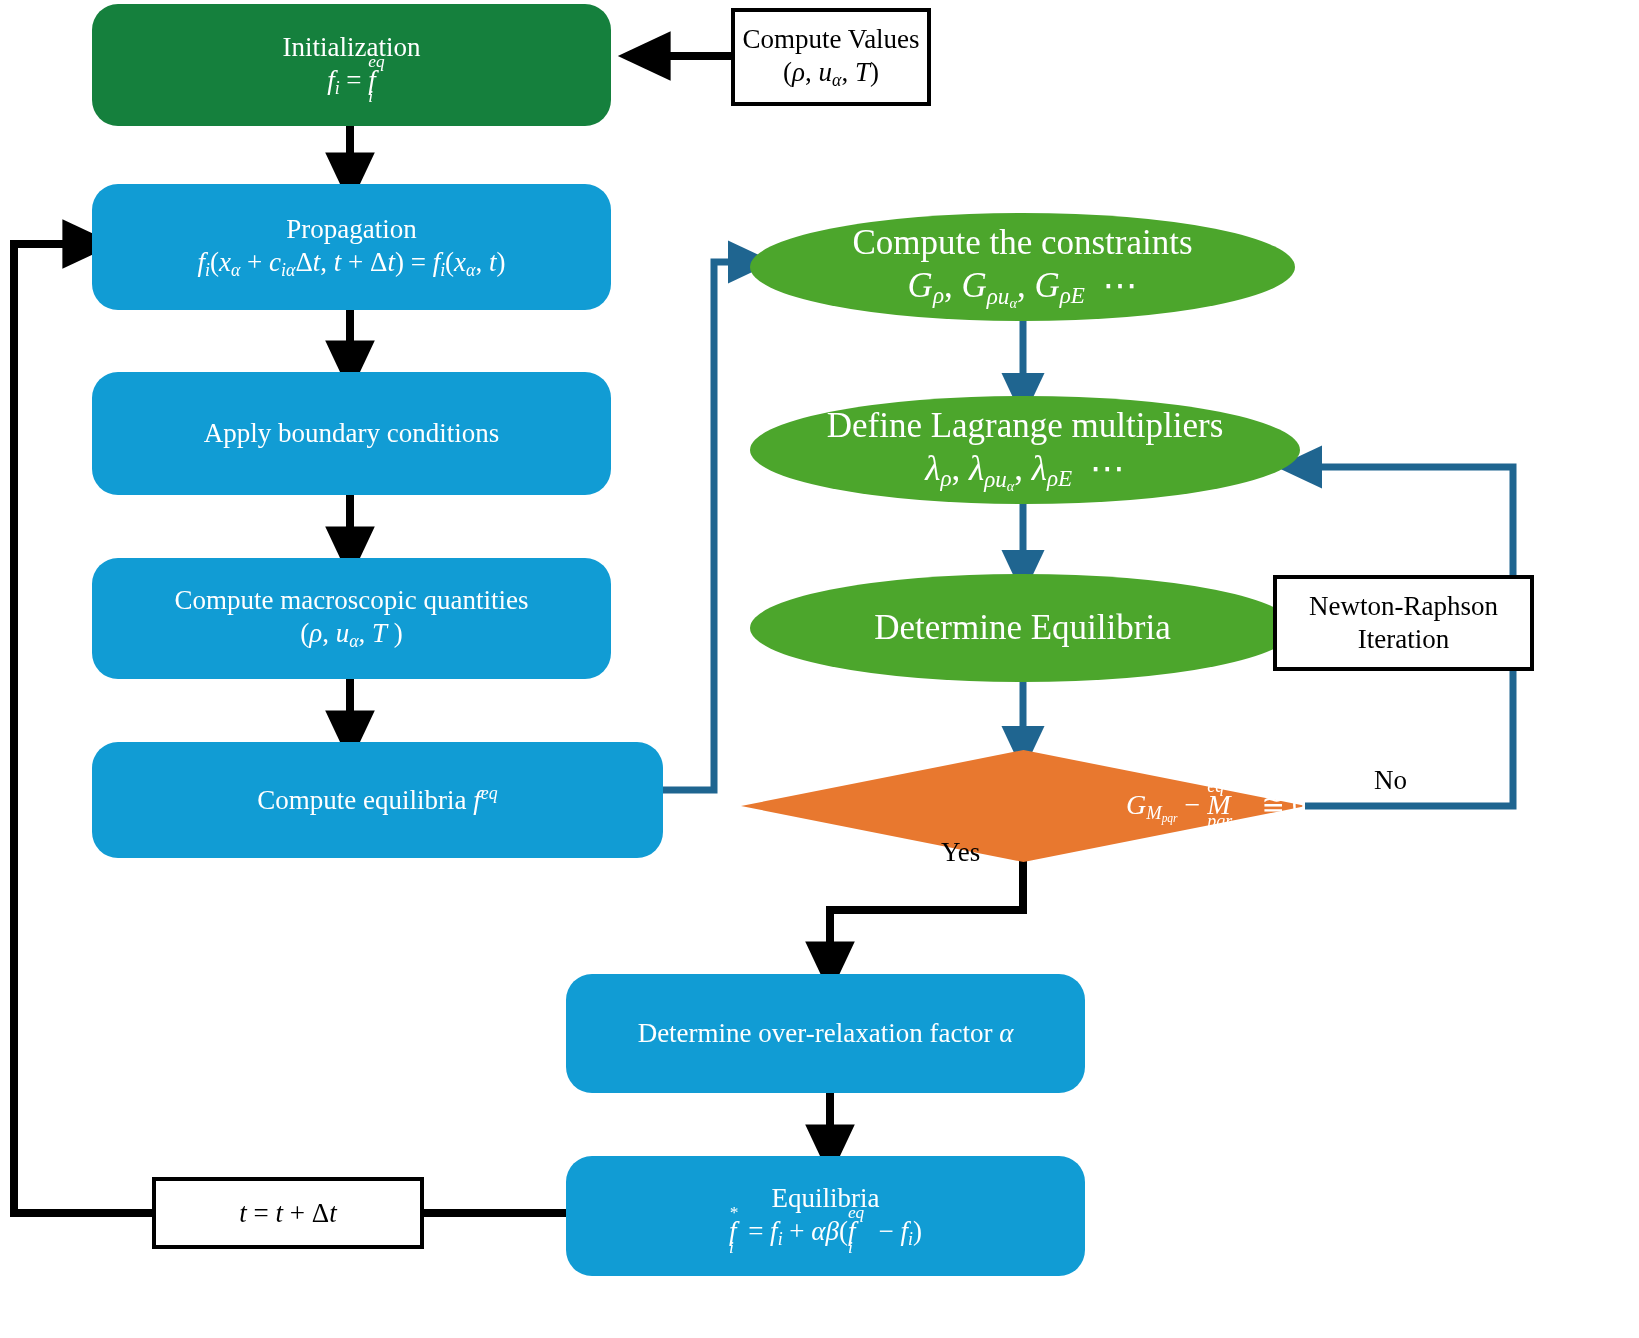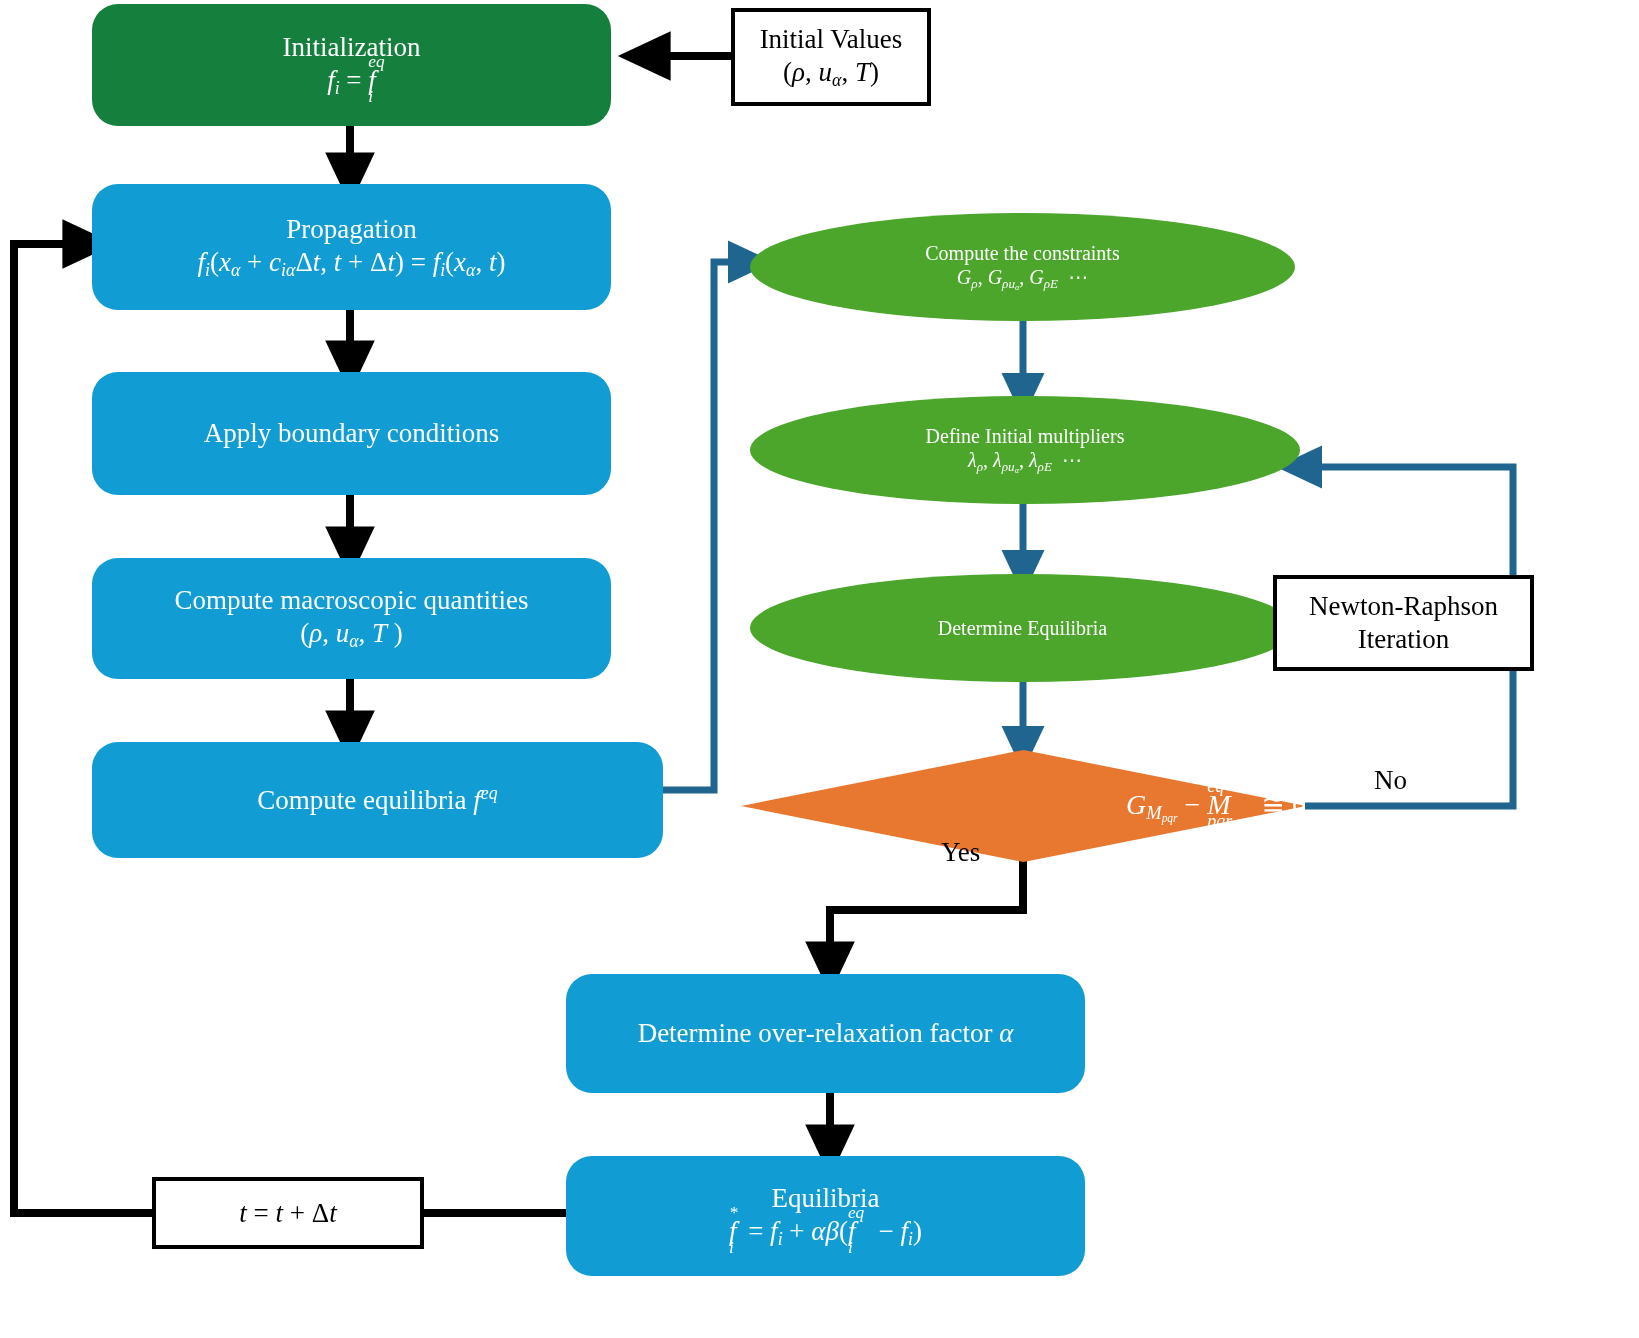--- a/index.html
+++ b/index.html
@@ -34,21 +34,21 @@
   .proc {
     border-radius: 26px;
     color: #ffffff;
     font-size: 27px;
   }
   .gray { background: #15803d; }
   .blue { background: #119cd4; }
   .ellipse {
     border-radius: 50%;
     color: #ffffff;
-    font-size: 20px;
+    font-size: 35px;
     align-items: center;
   }
   .green { background: #4ca62c; }
   .plain {
     background: #ffffff;
     border: 4px solid #000000;
     color: #000000;
     font-size: 27px;
   }
   .edgelabel {
@@ -158,21 +158,21 @@
 
   <div class="node proc gray" style="left:92px; top:4px; width:519px; height:122px;">
     <div>
       <span class="line2">Initialization</span>
       <span class="line2"><i class="v">f</i><span class="sub">i</span>&nbsp;=&nbsp;<span class="stack"><i class="v">f</i><span class="s-sup">eq</span><span class="s-sub">i</span></span></span>
     </div>
   </div>
 
   <div class="node plain" style="left:731px; top:8px; width:200px; height:98px;">
     <div>
-      <span class="line2">Initial Values</span>
+      <span class="line2">Compute Values</span>
       <span class="line2">(<i class="v">ρ</i>, <i class="v">u</i><span class="sub">α</span>, <i class="v">T</i>)</span>
     </div>
   </div>
 
   <div class="node proc blue" style="left:92px; top:184px; width:519px; height:126px;">
     <div>
       <span class="line2">Propagation</span>
       <span class="line2"><i class="v">f</i><span class="sub">i</span>(<i class="v">x</i><span class="sub">α</span> + <i class="v">c</i><span class="sub">iα</span>Δ<i class="v">t</i>, <i class="v">t</i> + Δ<i class="v">t</i>) = <i class="v">f</i><span class="sub">i</span>(<i class="v">x</i><span class="sub">α</span>, <i class="v">t</i>)</span>
     </div>
   </div>
@@ -196,21 +196,21 @@
 
   <div class="node ellipse green" style="left:750px; top:213px; width:545px; height:108px;">
     <div>
       <span class="line2">Compute the constraints</span>
       <span class="line2"><i class="v">G</i><span class="sub">ρ</span>, <i class="v">G</i><span class="sub">ρu<span class="subsub">α</span></span>, <i class="v">G</i><span class="sub">ρE</span>&nbsp;&nbsp;⋯</span>
     </div>
   </div>
 
   <div class="node ellipse green" style="left:750px; top:396px; width:550px; height:108px;">
     <div>
-      <span class="line2">Define Initial multipliers</span>
+      <span class="line2">Define Lagrange multipliers</span>
       <span class="line2"><i class="v">λ</i><span class="sub">ρ</span>, <i class="v">λ</i><span class="sub">ρu<span class="subsub">α</span></span>, <i class="v">λ</i><span class="sub">ρE</span>&nbsp;&nbsp;⋯</span>
     </div>
   </div>
 
   <div class="node ellipse green" style="left:750px; top:574px; width:545px; height:108px;">
     <span>Determine Equilibria</span>
   </div>
 
   <div class="node plain" style="left:1273px; top:575px; width:261px; height:96px;">
     <div>

